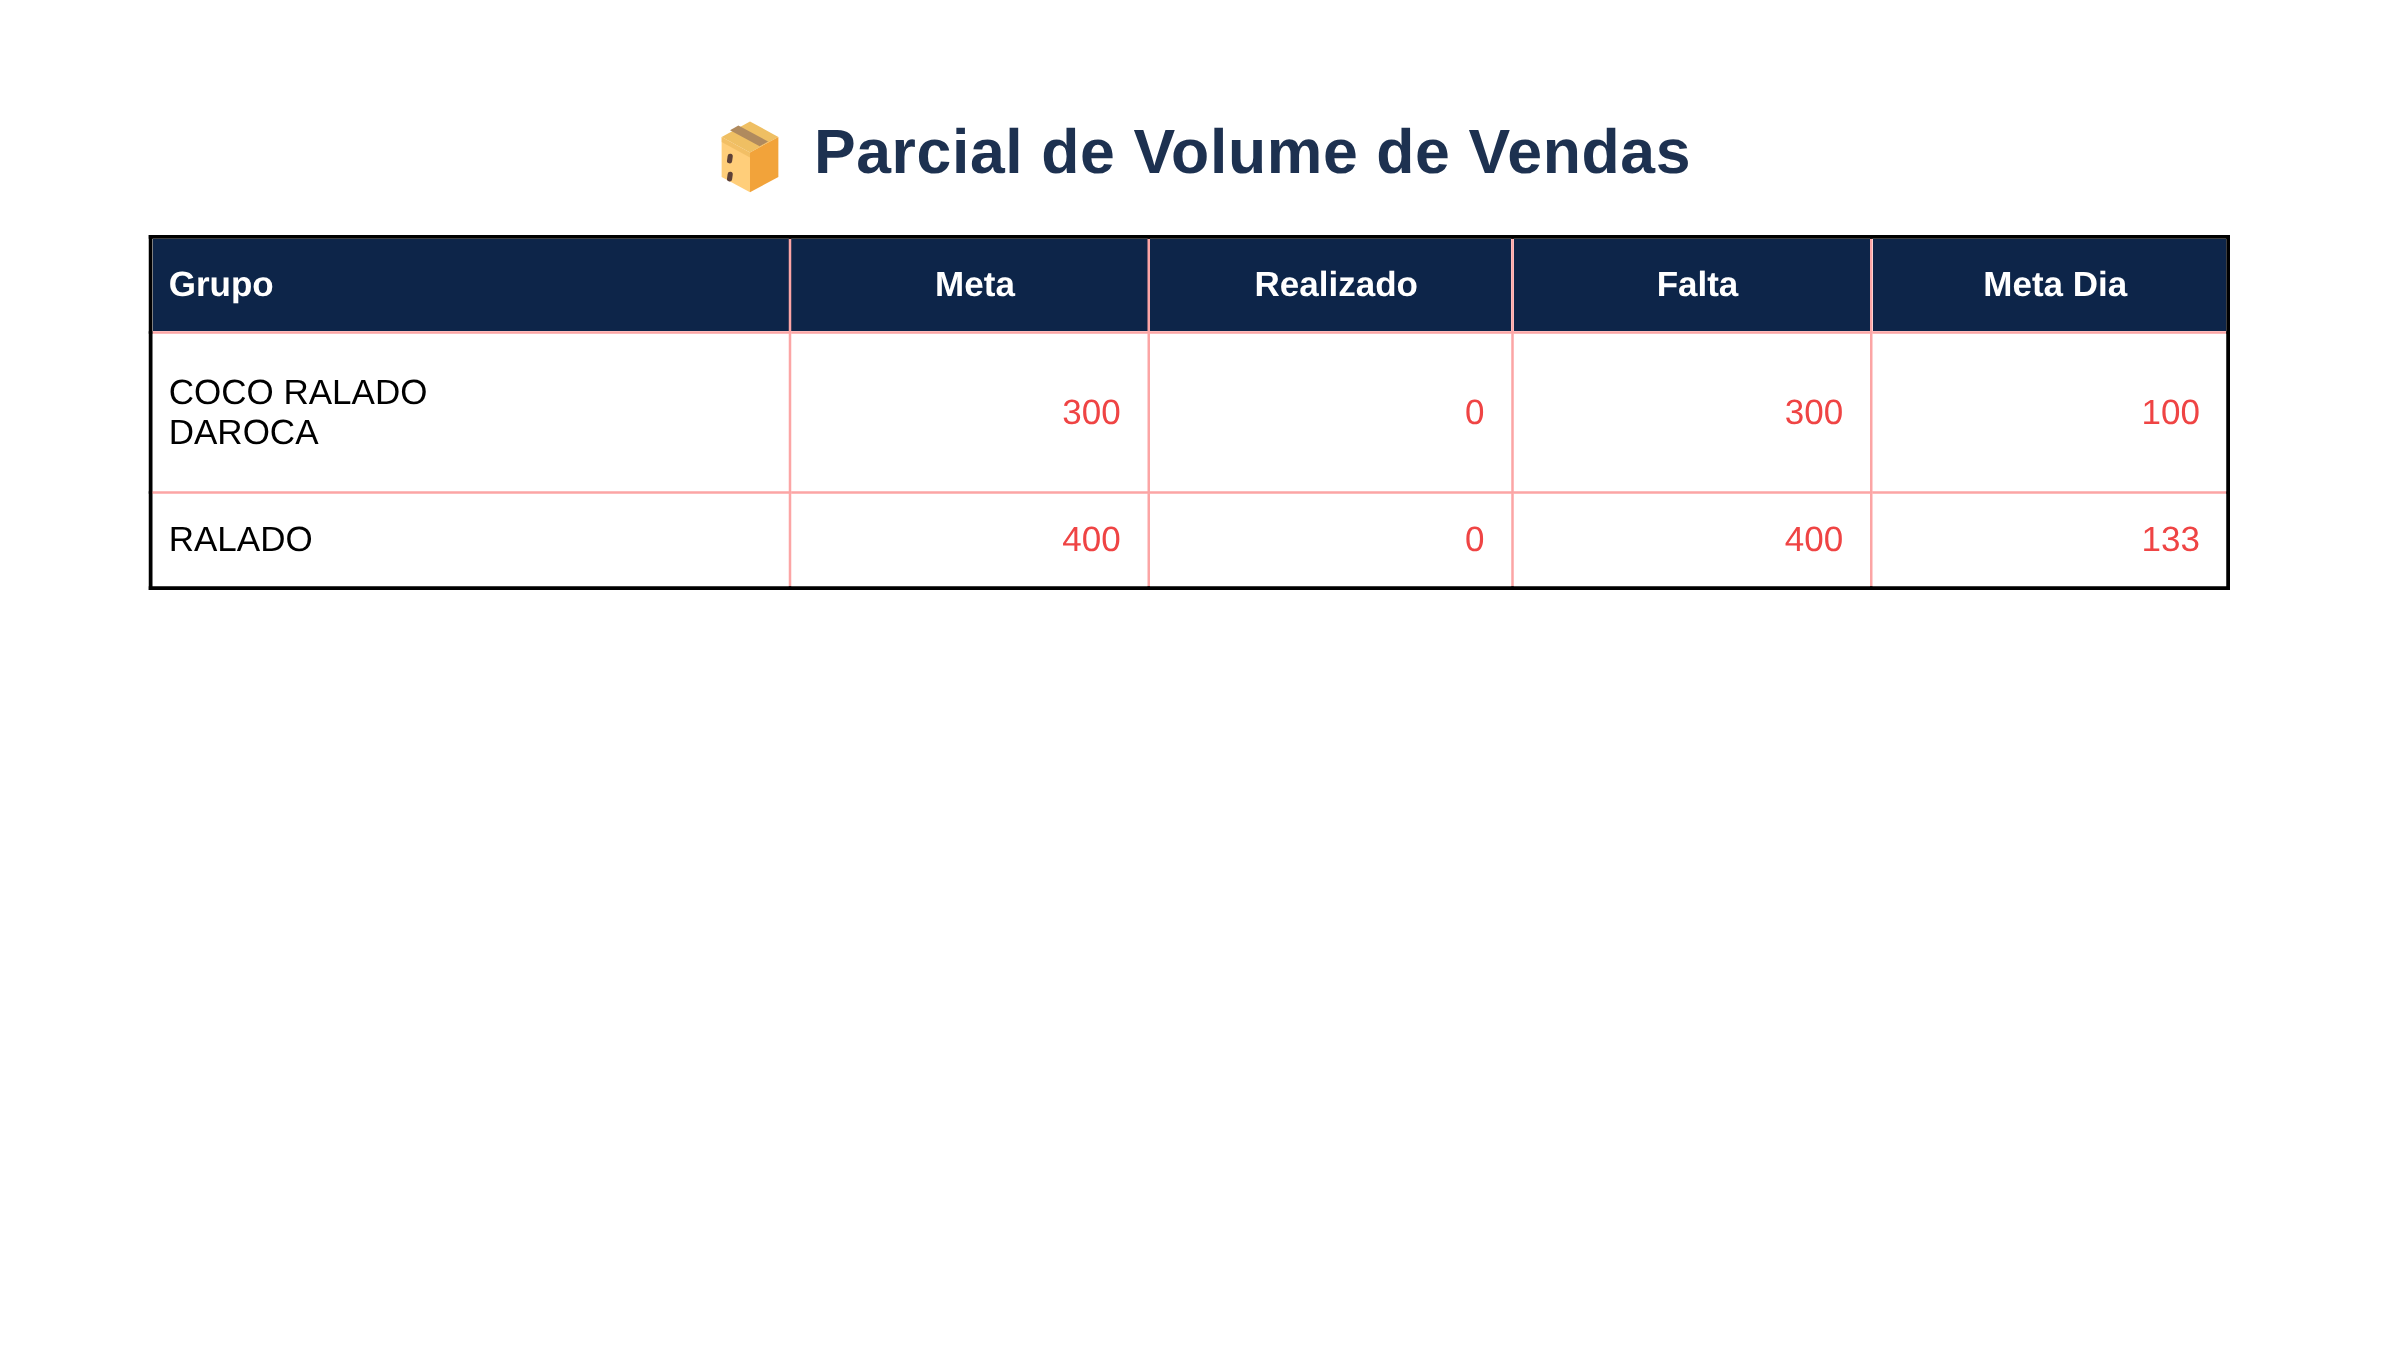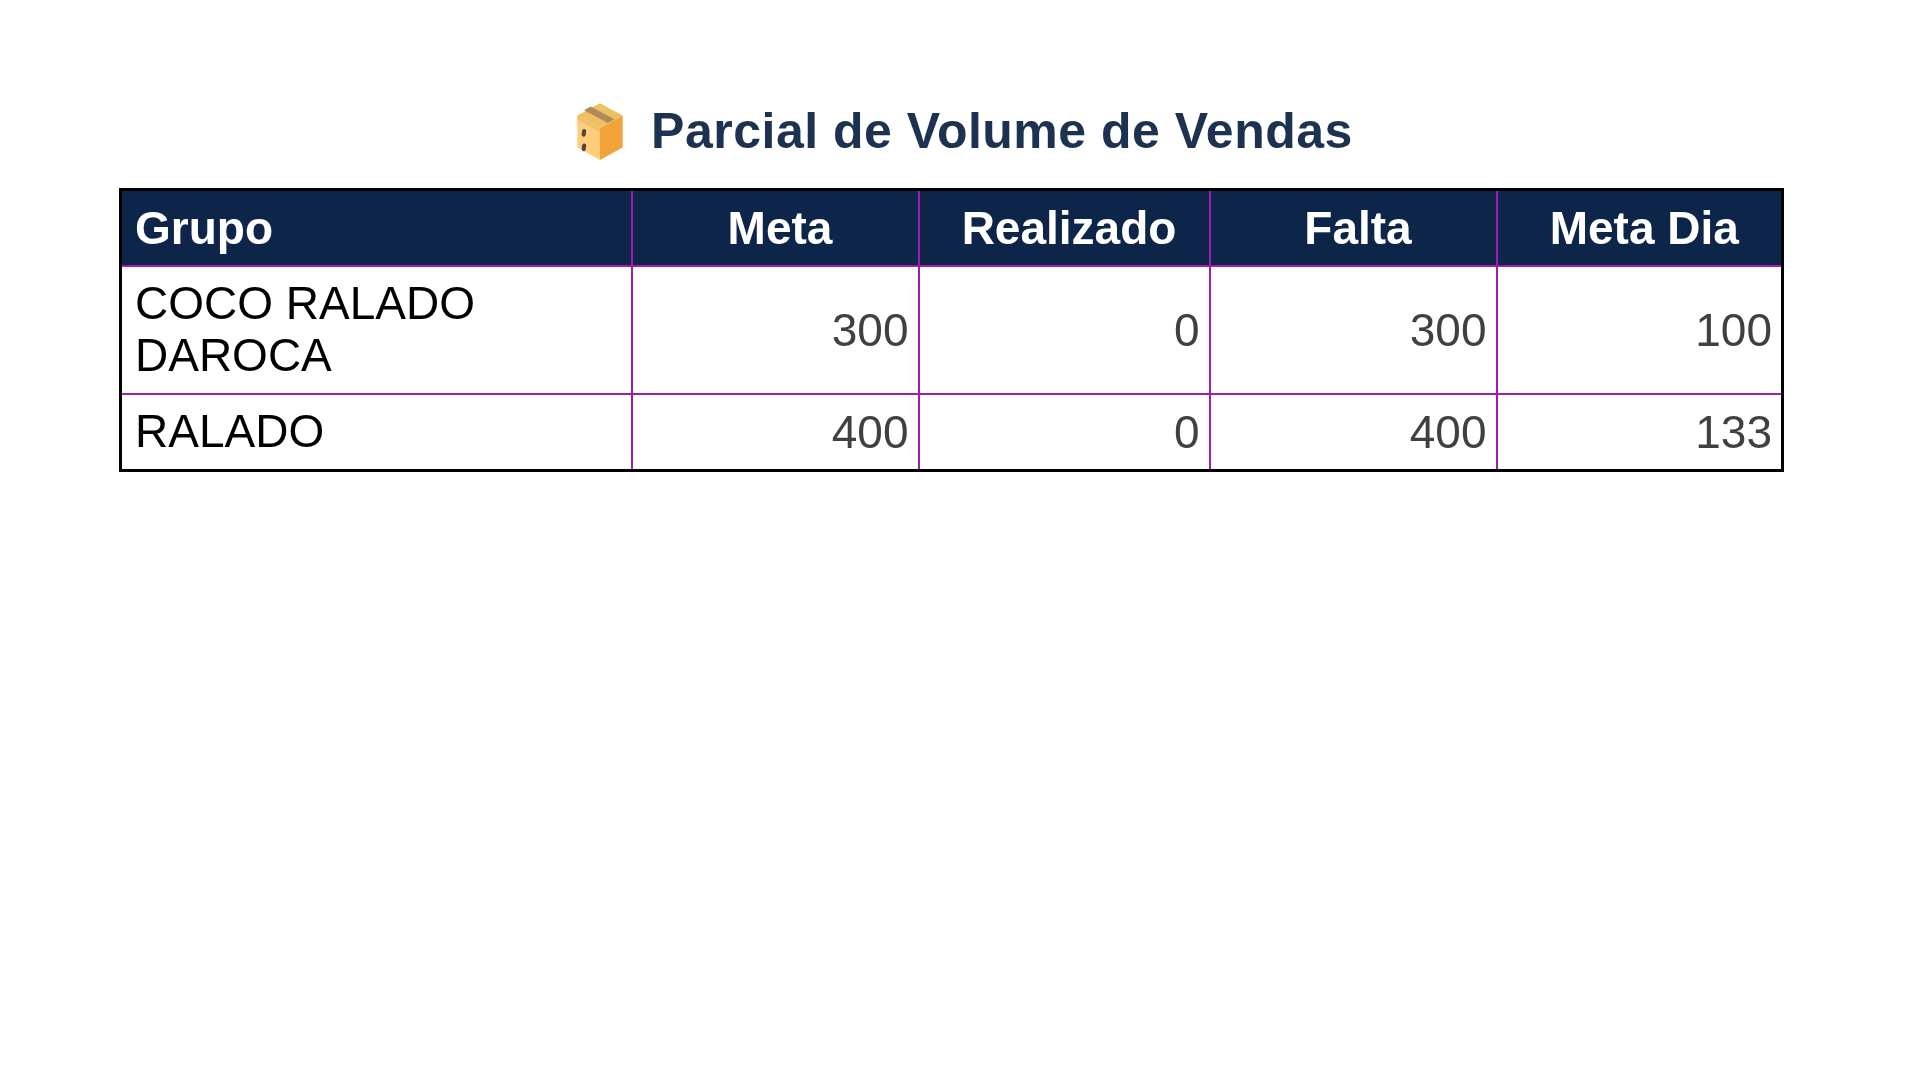--- a/index.html
+++ b/index.html
@@ -18,21 +18,21 @@
     background: #FFFFFF;
   }
   .title-row {
     position: absolute;
     left: 0;
     right: 0;
     top: 92px;
     height: 78px;
     display: flex;
     justify-content: center;
-    align-items: center;
+    align-items: flex-start;
     gap: 18px;
   }
   .title-row h1 {
     margin: 0;
     font-size: 50px;
     font-weight: bold;
     color: #1D3150;
     letter-spacing: 0.5px;
     white-space: nowrap;
   }
@@ -46,22 +46,22 @@
     position: absolute;
     left: 119px;
     top: 188px;
     width: 1662px;
     border-collapse: collapse;
     table-layout: fixed;
     border: 3px solid #000000;
   }
   table.sales th,
   table.sales td {
-    border: 2px solid #a21caf;
-    font-size: 46px;
+    border: 2px solid #fca5a5;
+    font-size: 28px;
     vertical-align: middle;
     overflow: hidden;
   }
   tr.head-row {
     height: 76px;
   }
   tr.row-1line { height: 77px; }
   tr.row-2line { height: 128px; }
   th {
     background: #0D2549;
@@ -76,22 +76,22 @@
   }
   td.cell-grupo {
     text-align: left;
     padding-left: 13px;
     white-space: pre-line;
     line-height: 1.13;
     color: #000000;
   }
   td.cell-num {
     text-align: right;
-    padding-right: 9px;
-    color: #404040;
+    padding-right: 21px;
+    color: #ef4444;
     white-space: nowrap;
   }
 </style>
 </head>
 <body>
 
 <div class="stage">
 
   <div class="title-row">
     <span class="pkg-icon">

